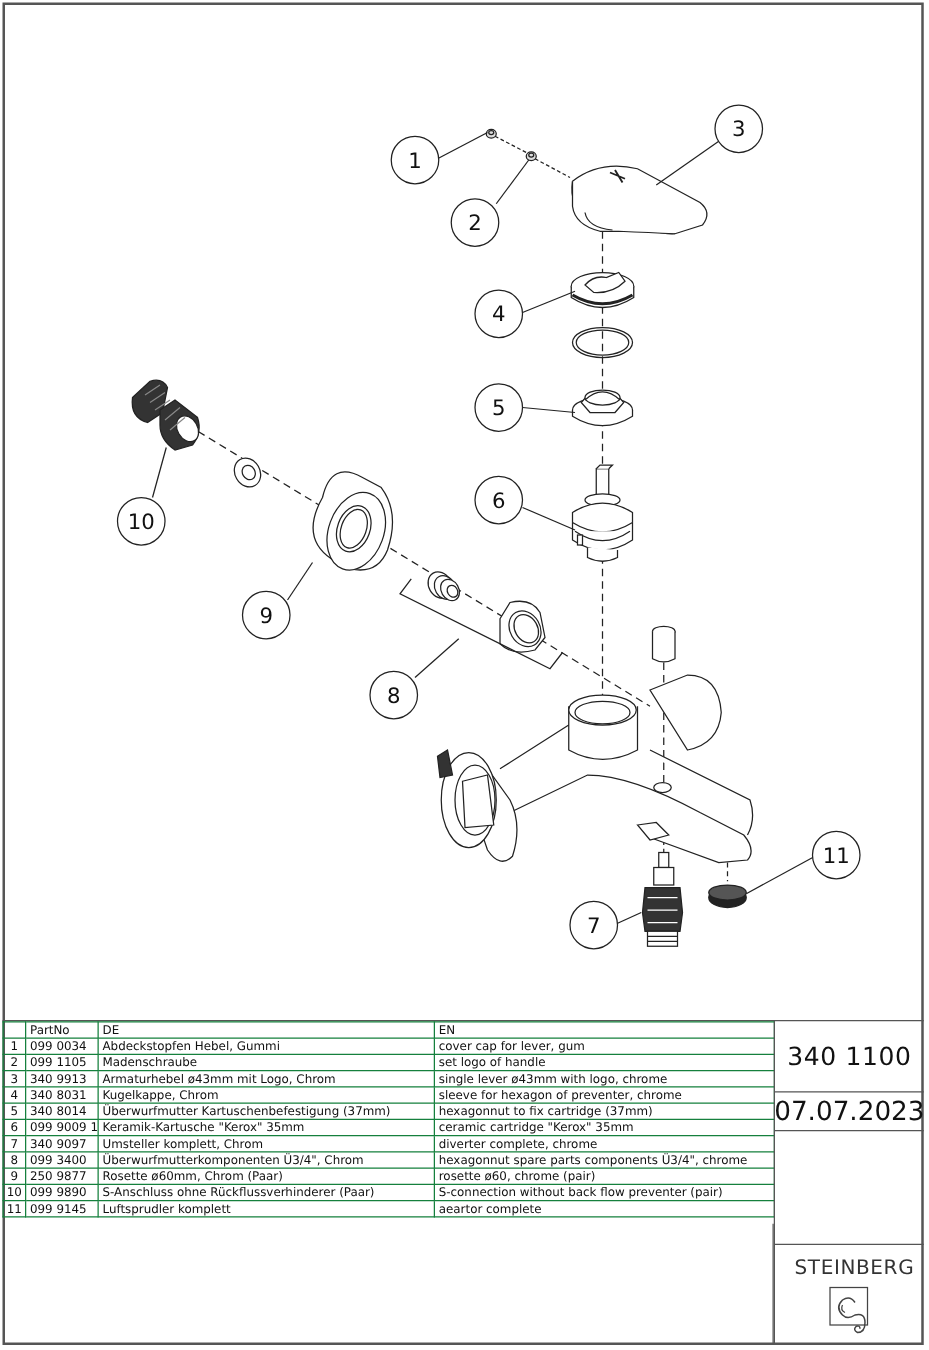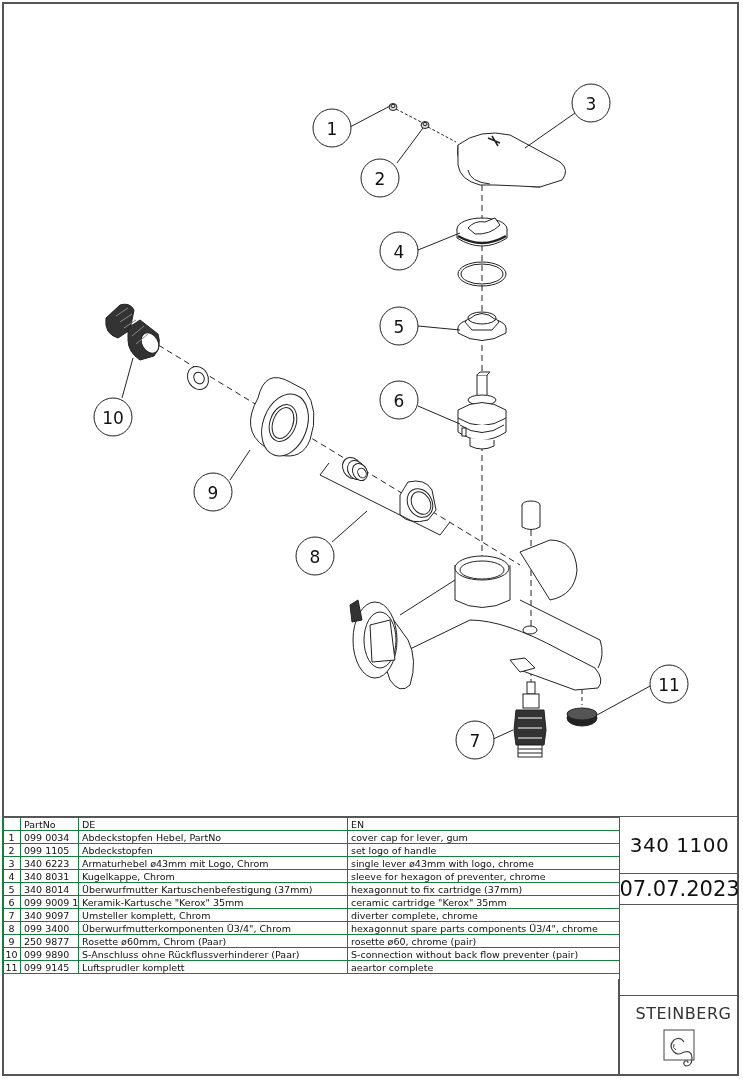--- a/index.html
+++ b/index.html
@@ -224,32 +224,32 @@
   <tbody id="parts-body">
     <tr>
       <td class="num"></td>
       <td>PartNo</td>
       <td>DE</td>
       <td>EN</td>
     </tr>
   <tr>
         <td class="num">1</td>
         <td>099 0034</td>
-        <td>Abdeckstopfen Hebel, PartNo</td>
+        <td>Abdeckstopfen Hebel, Gummi</td>
         <td>cover cap for lever, gum</td>
       </tr>
       <tr>
         <td class="num">2</td>
         <td>099 1105</td>
-        <td>Abdeckstopfen</td>
+        <td>Madenschraube</td>
         <td>set logo of handle</td>
       </tr>
       <tr>
         <td class="num">3</td>
-        <td>340 6223</td>
+        <td>340 9913</td>
         <td>Armaturhebel ø43mm mit Logo, Chrom</td>
         <td>single lever ø43mm with logo, chrome</td>
       </tr>
       <tr>
         <td class="num">4</td>
         <td>340 8031</td>
         <td>Kugelkappe, Chrom</td>
         <td>sleeve for hexagon of preventer, chrome</td>
       </tr>
       <tr>

